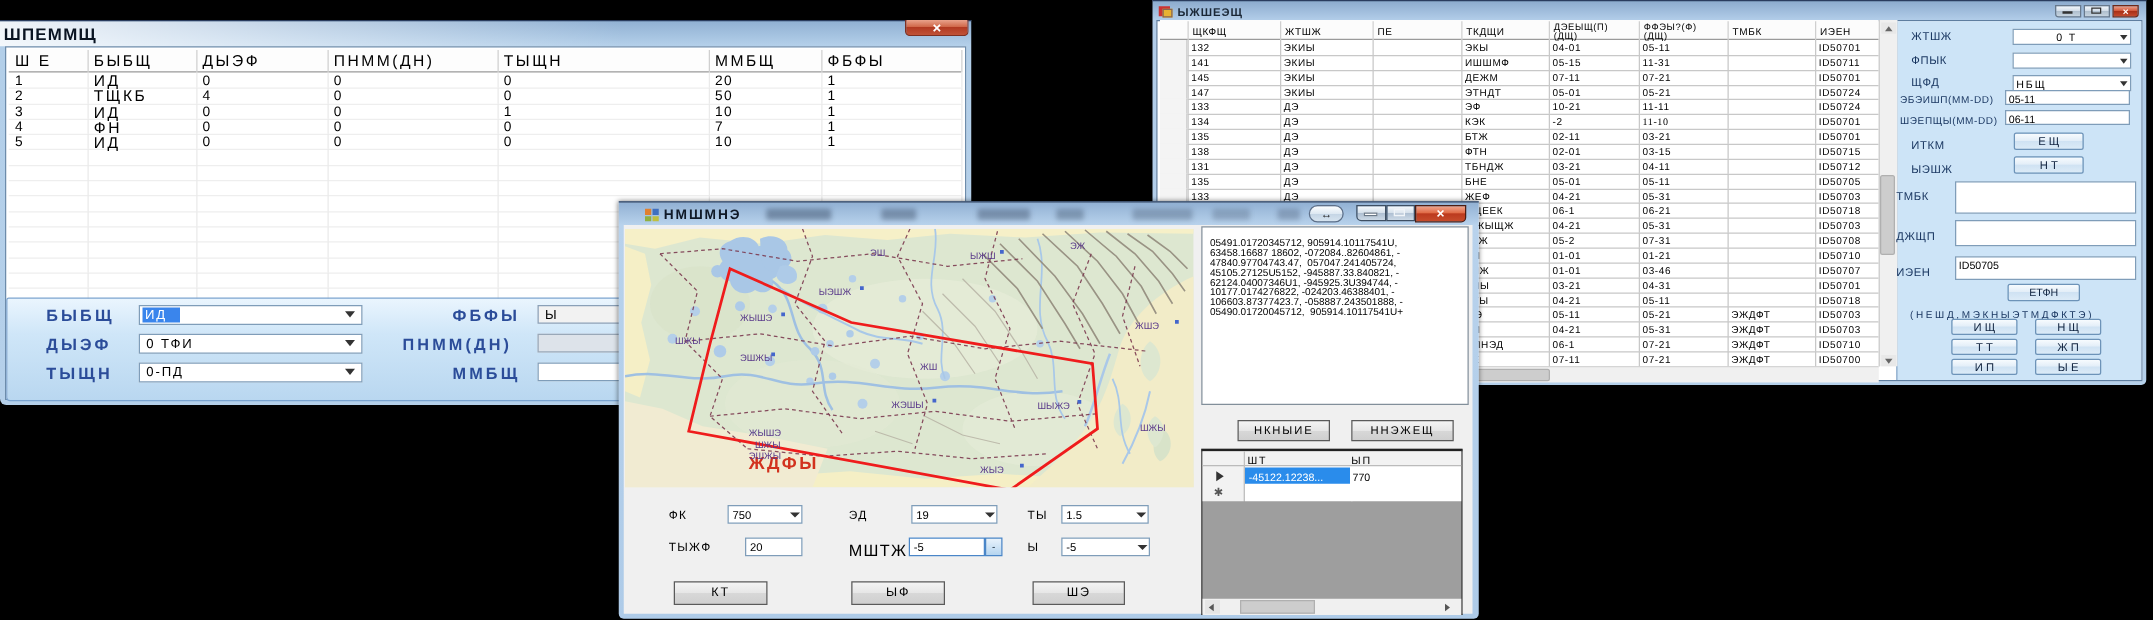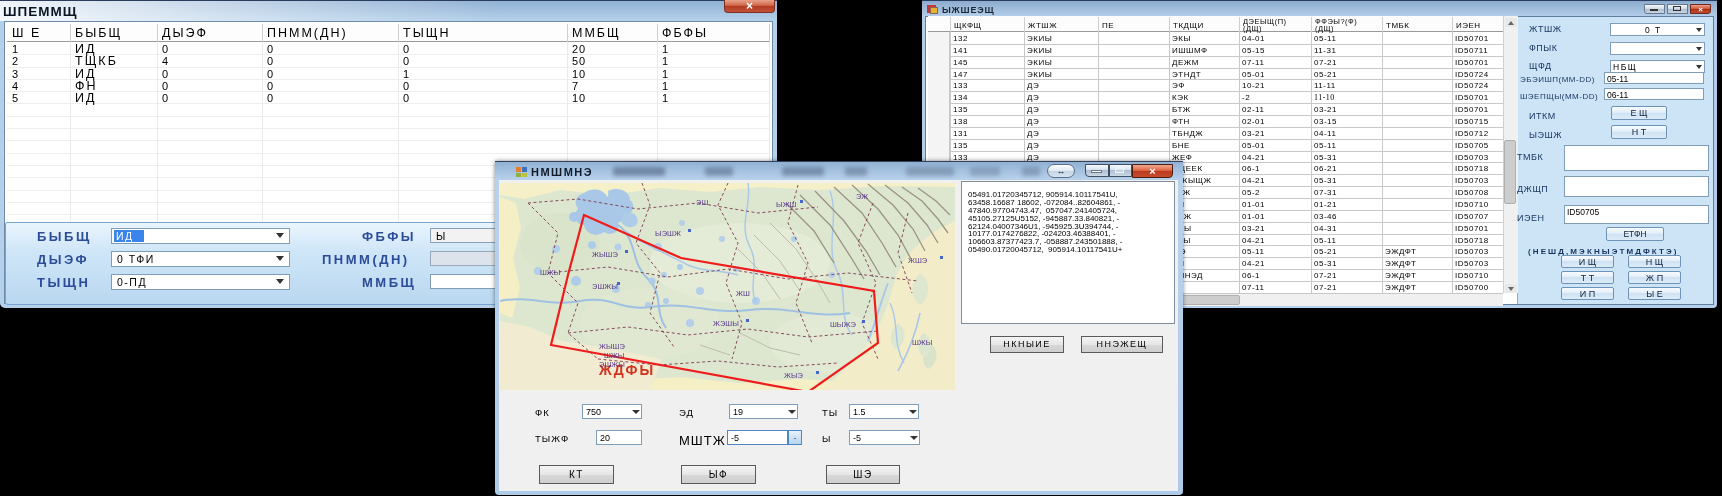--- a/index.html
+++ b/index.html
@@ -1,20 +1,20 @@
 <!DOCTYPE html>
 <html><head><meta charset="utf-8"><style>
 *{margin:0;padding:0;box-sizing:border-box}
 html,body{width:1722px;height:496px;background:#000;font-family:"Liberation Sans",sans-serif;overflow:hidden}
 .abs{position:absolute}
 .win{position:absolute}
 .cjk{letter-spacing:1.5px;white-space:nowrap}
 </style></head><body>
 
-<div class="win" style="left:0;top:0;width:777px;height:308px;z-index:1;">
+<div class="win" style="left:0;top:16px;width:777px;height:308px;z-index:1;">
 <div class="abs" style="left:0;top:0;width:777px;height:308px;background:linear-gradient(#8fafd2,#b3cfe9 20px,#b5d0ea);border-radius:0 0 5px 5px;"></div>
 <div class="abs" style="left:0;top:1px;width:500px;height:20px;background:linear-gradient(90deg,rgba(255,255,255,0.85),rgba(255,255,255,0.45) 45%,rgba(255,255,255,0) 100%);"></div>
 <div class="abs" style="left:0;top:0;width:777px;height:1px;background:#2a3c5e;"></div>
 <div class="abs cjk" style="left:3px;top:4px;font-size:13.5px;font-weight:bold;color:#0a1422;letter-spacing:1px;">ШПЕММЩ</div>
 <div class="abs" style="left:724px;top:0px;width:51px;height:13px;background:linear-gradient(#e9a28b,#d0684a 45%,#b23a22 50%,#c05338);border:1px solid #7e3022;border-top:none;border-radius:0 0 4px 4px;color:#fff;text-align:center;font-size:12px;font-weight:bold;line-height:12px;">×</div>
 <div class="abs" style="left:4px;top:21px;width:769px;height:283px;background:#fff;border:1px solid #6d8cab;"></div>
 <div class="abs" style="left:7px;top:23px;width:762px;height:19px;border-bottom:1px solid #9a9a9a;background:#fdfdfd;"></div>
 <div class="abs cjk" style="left:12px;top:26px;font-size:12.5px;color:#000;letter-spacing:2px;">Ш Е</div>
 <div class="abs" style="left:70px;top:24px;width:1px;height:18px;background:#cfcfcf;"></div>
 <div class="abs cjk" style="left:75px;top:26px;font-size:12.5px;color:#000;letter-spacing:2px;">БЫБЩ</div>
@@ -639,21 +639,21 @@
 <div class="abs cjk" style="left:607px;top:130px;font-size:9px;color:#16335e;letter-spacing:0.5px;">ЫЭШЖ</div>
 <div class="abs" style="left:689px;top:125px;width:56px;height:14px;background:linear-gradient(#f7fbfe,#e3eef8 45%,#cfe2f3 50%,#dcebf7);border:1px solid #6d93b8;border-radius:2px;text-align:center;line-height:13px;font-size:9px;color:#10233f;">Н Т</div>
 <div class="abs cjk" style="left:595px;top:152px;font-size:9px;color:#16335e;letter-spacing:0.5px;">ТМБК</div>
 <div class="abs" style="left:642px;top:145px;width:145px;height:26px;background:#fff;border:1px solid #7f9db9;"></div>
 <div class="abs cjk" style="left:595px;top:184px;font-size:9px;color:#16335e;letter-spacing:0.5px;">ДЖЩП</div>
 <div class="abs" style="left:642px;top:176px;width:145px;height:21px;background:#fff;border:1px solid #7f9db9;"></div>
 <div class="abs cjk" style="left:595px;top:213px;font-size:9px;color:#16335e;letter-spacing:0.5px;">ИЭЕН</div>
 <div class="abs" style="left:642px;top:205px;width:145px;height:19px;background:#fff;border:1px solid #7f9db9;"></div>
 <div class="abs" style="left:645px;top:207px;font-size:8.5px;color:#000;">ID50705</div>
 <div class="abs" style="left:684px;top:227px;width:58px;height:14px;background:linear-gradient(#f7fbfe,#e3eef8 45%,#cfe2f3 50%,#dcebf7);border:1px solid #6d93b8;border-radius:2px;text-align:center;line-height:13px;font-size:8.5px;color:#10233f;">ЕТФН</div>
-<div class="abs cjk" style="left:606px;top:247px;font-size:8px;color:#16335e;letter-spacing:2.1px;font-weight:bold;">(НЕШД,МЭКНЫЭТМДФКТЭ)</div>
+<div class="abs cjk" style="left:606px;top:247px;font-size:8px;color:#16335e;letter-spacing:2.1px;">(НЕШД,МЭКНЫЭТМДФКТЭ)</div>
 <div class="abs" style="left:639px;top:255px;width:53px;height:13px;background:linear-gradient(#f7fbfe,#e3eef8 45%,#cfe2f3 50%,#dcebf7);border:1px solid #6d93b8;border-radius:2px;text-align:center;line-height:12px;font-size:9px;color:#10233f;">И Щ</div>
 <div class="abs" style="left:706px;top:255px;width:53px;height:13px;background:linear-gradient(#f7fbfe,#e3eef8 45%,#cfe2f3 50%,#dcebf7);border:1px solid #6d93b8;border-radius:2px;text-align:center;line-height:12px;font-size:9px;color:#10233f;">Н Щ</div>
 <div class="abs" style="left:639px;top:271px;width:53px;height:13px;background:linear-gradient(#f7fbfe,#e3eef8 45%,#cfe2f3 50%,#dcebf7);border:1px solid #6d93b8;border-radius:2px;text-align:center;line-height:12px;font-size:9px;color:#10233f;">Т Т</div>
 <div class="abs" style="left:706px;top:271px;width:53px;height:13px;background:linear-gradient(#f7fbfe,#e3eef8 45%,#cfe2f3 50%,#dcebf7);border:1px solid #6d93b8;border-radius:2px;text-align:center;line-height:12px;font-size:9px;color:#10233f;">Ж П</div>
 <div class="abs" style="left:639px;top:287px;width:53px;height:13px;background:linear-gradient(#f7fbfe,#e3eef8 45%,#cfe2f3 50%,#dcebf7);border:1px solid #6d93b8;border-radius:2px;text-align:center;line-height:12px;font-size:9px;color:#10233f;">И П</div>
 <div class="abs" style="left:706px;top:287px;width:53px;height:13px;background:linear-gradient(#f7fbfe,#e3eef8 45%,#cfe2f3 50%,#dcebf7);border:1px solid #6d93b8;border-radius:2px;text-align:center;line-height:12px;font-size:9px;color:#10233f;">Ы Е</div>
 </div>
 <div class="win" style="left:495px;top:161px;width:688px;height:334px;z-index:5;">
 <div class="abs" style="left:0;top:0;width:688px;height:334px;background:linear-gradient(#8fafd2,#b8d2ec 19px,#aecbe8);border-radius:0 0 4px 4px;box-shadow:0 0 4px rgba(0,0,0,0.5);"></div>
 <div class="abs" style="left:0;top:0;width:688px;height:1px;background:#31435f;"></div>
@@ -795,20 +795,39 @@
           <rect x="440" y="73" width="3" height="3"></rect>
           <rect x="316" y="188" width="3" height="3"></rect>
         </g>
 </svg>
 </div>
 <div class="abs" style="left:466px;top:20px;width:214px;height:143px;background:#fff;border:1px solid #828f9a;font-size:8px;line-height:7.9px;color:#000;padding:1px 0 0 6px;font-family:'Liberation Sans',sans-serif;white-space:pre;">
 05491.01720345712, 905914.10117541U,<br>63458.16687 18602, -072084..82604861, -<br>47840.97704743.47,  057047.241405724,<br>45105.27125U5152, -945887.33.840821, -<br>62124.04007346U1, -945925.3U394744, -<br>10177.0174276822, -024203.46388401, -<br>106603.87377423.7, -058887.243501888, -<br>05490.01720045712,  905914.10117541U+
 </div>
 <div class="abs cjk" style="left:495px;top:175px;width:74px;height:17px;background:linear-gradient(#f4f4f4,#e6e6e6 50%,#d8d8d8 50%,#cfcfcf);border:1px solid #5a5a5a;text-align:center;line-height:15px;font-size:9px;color:#000;">НКНЫИЕ</div>
 <div class="abs cjk" style="left:586px;top:175px;width:82px;height:17px;background:linear-gradient(#f4f4f4,#e6e6e6 50%,#d8d8d8 50%,#cfcfcf);border:1px solid #5a5a5a;text-align:center;line-height:15px;font-size:9px;color:#000;">ННЭЖЕЩ</div>
+<div class="abs" style="left:466px;top:198px;width:209px;height:133px;background:#9e9e9e;border:1px solid #444;border-top:2px solid #222;">
+<div class="abs" style="left:0;top:0;width:207px;height:12px;background:#f2f2f2;border-bottom:1px solid #bbb;"></div>
+<div class="abs cjk" style="left:36px;top:2px;font-size:8.5px;color:#000;">ШТ</div>
+<div class="abs cjk" style="left:119px;top:2px;font-size:8.5px;color:#000;">ЫП</div>
+<div class="abs" style="left:33px;top:0;width:1px;height:40px;background:#c0c0c0;"></div>
+<div class="abs" style="left:119px;top:13px;width:1px;height:27px;background:#e0e0e0;"></div>
+<div class="abs" style="left:0;top:12px;width:33px;height:28px;background:#f2f2f2;"></div>
+<div class="abs" style="left:34px;top:12px;width:173px;height:28px;background:#fff;"></div>
+<div class="abs" style="left:34px;top:13px;width:84px;height:13px;background:#2a8ceb;"></div>
+<div class="abs" style="left:37px;top:16px;font-size:8.5px;color:#fff;">-45122.12238...</div>
+<div class="abs" style="left:120px;top:16px;font-size:8.5px;color:#000;">770</div>
+<div class="abs" style="left:11px;top:16px;width:0;height:0;border-top:4px solid transparent;border-bottom:4px solid transparent;border-left:6px solid #333;"></div>
+<div class="abs" style="left:9px;top:28px;font-size:9px;color:#555;">✱</div>
+<div class="abs" style="left:0;top:118px;width:207px;height:13px;background:#f0f0f0;"></div>
+<div class="abs" style="left:2px;top:119px;width:12px;height:11px;background:#e5e5e5;"></div>
+<div class="abs" style="left:5px;top:122px;width:0;height:0;border-top:3px solid transparent;border-bottom:3px solid transparent;border-right:4px solid #555;"></div>
+<div class="abs" style="left:30px;top:119px;width:60px;height:11px;background:#cdcdcd;border:1px solid #b0b0b0;"></div>
+<div class="abs" style="left:194px;top:122px;width:0;height:0;border-top:3px solid transparent;border-bottom:3px solid transparent;border-left:4px solid #555;"></div>
+</div>
 <div class="abs cjk" style="left:40px;top:246px;font-size:9.5px;color:#000;letter-spacing:1px;">ФК</div>
 <div class="abs" style="left:87px;top:243px;width:60px;height:15px;background:#fff;border:1px solid #7f9db9;"></div>
 <div class="abs" style="left:137px;top:249px;width:0;height:0;border-left:4px solid transparent;border-right:4px solid transparent;border-top:4px solid #333;"></div>
 <div class="abs" style="left:91px;top:246px;font-size:9px;color:#000;">750</div>
 <div class="abs cjk" style="left:184px;top:246px;font-size:9.5px;color:#000;letter-spacing:1px;">ЭД</div>
 <div class="abs" style="left:234px;top:243px;width:69px;height:15px;background:#fff;border:1px solid #7f9db9;"></div>
 <div class="abs" style="left:293px;top:249px;width:0;height:0;border-left:4px solid transparent;border-right:4px solid transparent;border-top:4px solid #333;"></div>
 <div class="abs" style="left:238px;top:246px;font-size:9px;color:#000;">19</div>
 <div class="abs cjk" style="left:327px;top:246px;font-size:9.5px;color:#000;letter-spacing:1px;">ТЫ</div>
 <div class="abs" style="left:354px;top:243px;width:70px;height:15px;background:#fff;border:1px solid #7f9db9;"></div>

